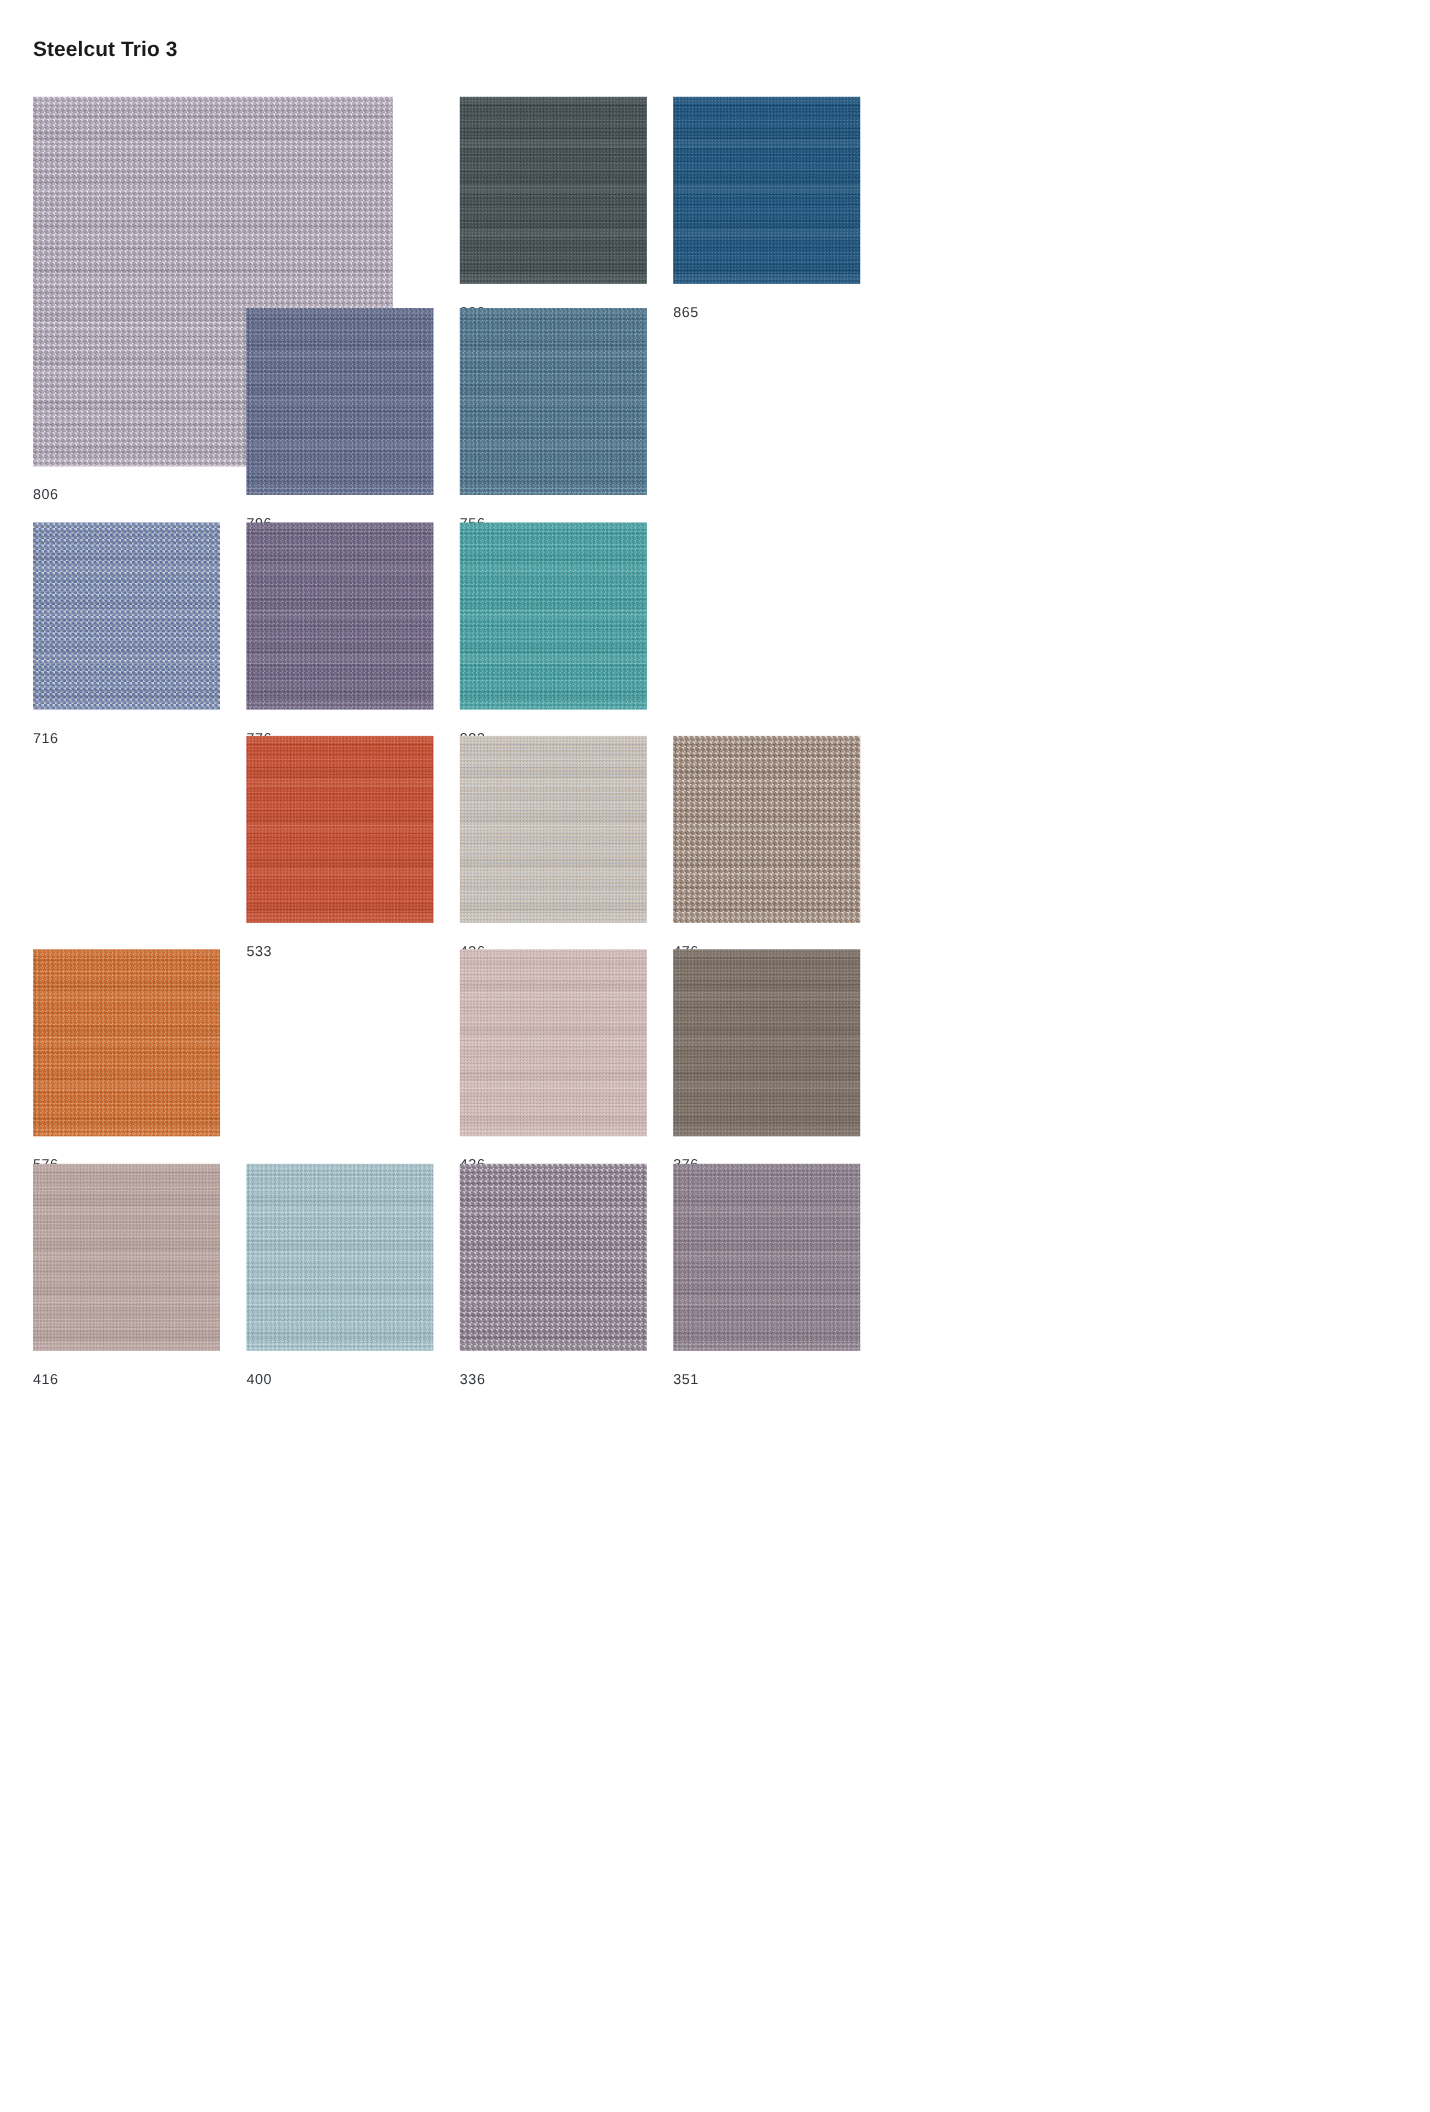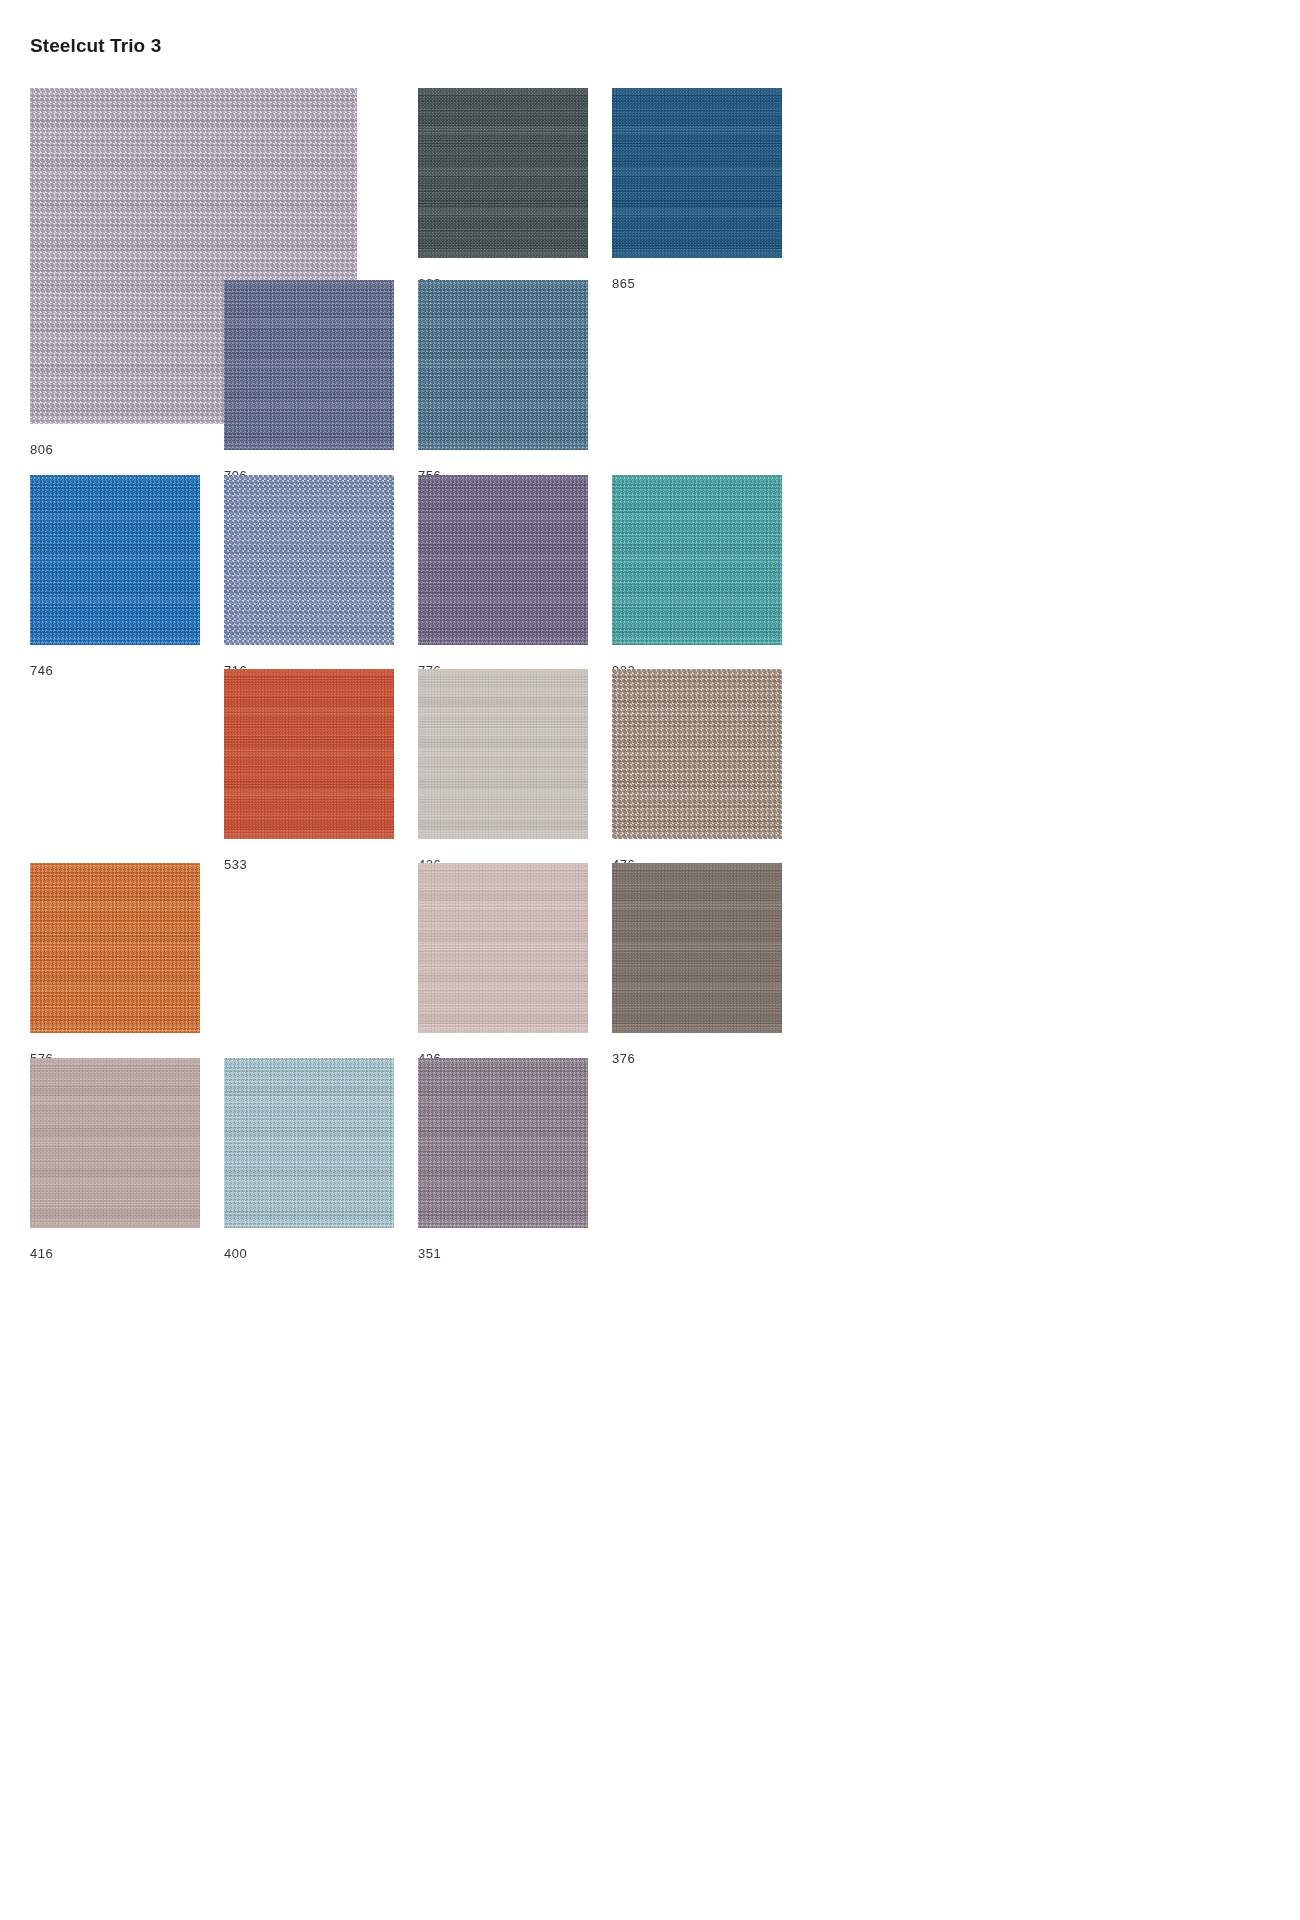--- a/index.html
+++ b/index.html
@@ -247,30 +247,20 @@
         </div>
       </div>
       <div class="spacer"></div>
     </div>
   </div>
 
   <div class="grid" style="top:475px;">
     <div class="row">
       <div class="cell">
         <div class="swatch-wrap">
-          <div class="swatch" style="background-color: rgb(16, 105, 189);">
-            <div class="melange" style="color: rgb(47, 133, 214);"></div>
-            <div class="weave"></div>
-            <div class="weft"></div>
-          </div>
-          <div class="label" style="color: rgb(51, 55, 60);">746</div>
-        </div>
-      </div>
-      <div class="cell">
-        <div class="swatch-wrap">
           <div class="swatch" style="background-color: rgb(100, 121, 173);">
             <div class="melange coarse" style="color: rgb(227, 232, 242);"></div>
             <div class="weave coarse"></div>
             <div class="weft"></div>
           </div>
           <div class="label" style="color: rgb(51, 55, 60);">716</div>
         </div>
       </div>
       <div class="cell">
         <div class="swatch-wrap">
@@ -384,20 +374,30 @@
           <div class="swatch" style="background-color: rgb(169, 204, 214);">
             <div class="melange" style="color: rgb(194, 221, 228);"></div>
             <div class="weave"></div>
             <div class="weft"></div>
           </div>
           <div class="label" style="color: rgb(51, 55, 60);">400</div>
         </div>
       </div>
       <div class="cell">
         <div class="swatch-wrap">
+          <div class="swatch" style="background-color: rgb(143, 127, 146);">
+            <div class="melange coarse" style="color: rgb(180, 166, 182);"></div>
+            <div class="weave coarse"></div>
+            <div class="weft"></div>
+          </div>
+          <div class="label" style="color: rgb(51, 55, 60);">336</div>
+        </div>
+      </div>
+      <div class="cell">
+        <div class="swatch-wrap">
           <div class="swatch" style="background-color: rgb(142, 126, 143);">
             <div class="melange" style="color: rgb(164, 149, 164);"></div>
             <div class="weave"></div>
             <div class="weft"></div>
           </div>
           <div class="label" style="color: rgb(51, 55, 60);">351</div>
         </div>
       </div>
     </div>
   </div>

